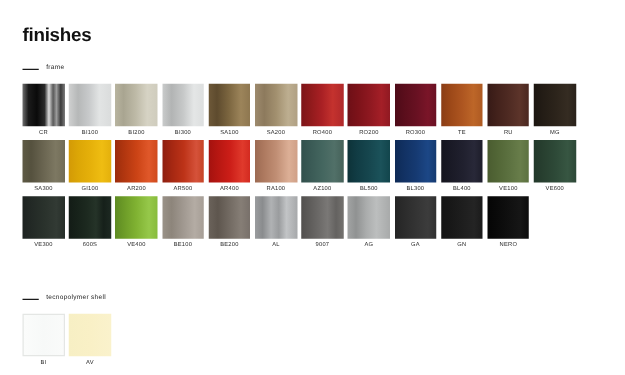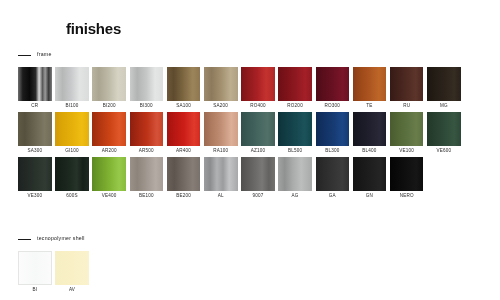--- a/index.html
+++ b/index.html
@@ -13,21 +13,20 @@
   }
   .page{position:relative;width:500px;height:300px;}
 
   .title{
     position:absolute;
     left:18px;top:20px;
     font-size:15px;
     font-weight:bold;
     letter-spacing:-0.2px;
     color:#111111;
-    margin-left:48px;
   }
 
   .section{position:absolute;left:18px;}
   .section-head{
     display:flex;
     align-items:center;
     gap:6px;
     height:10px;
   }
   .section-rule{

